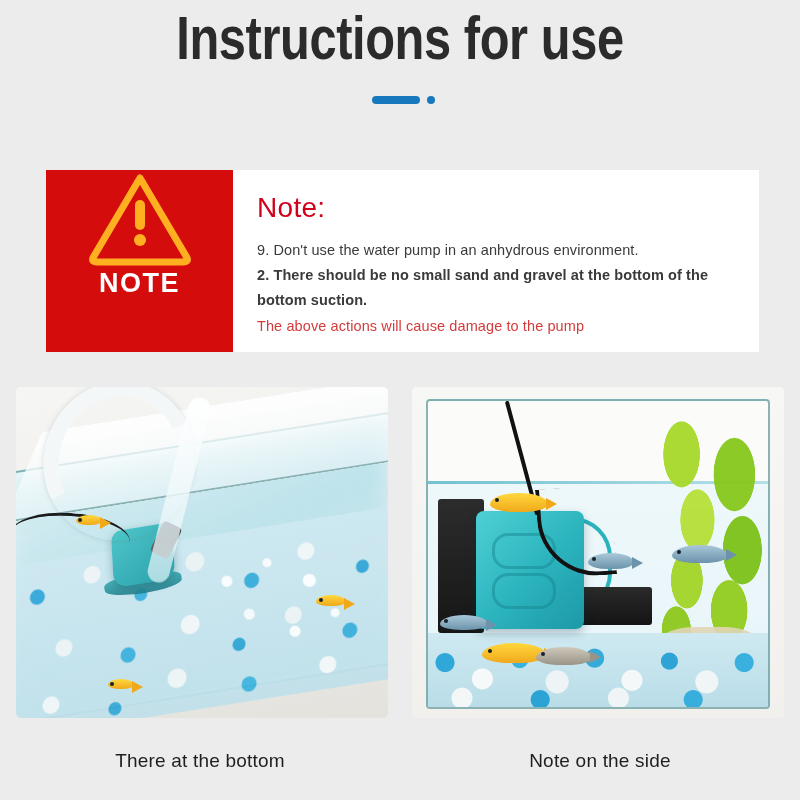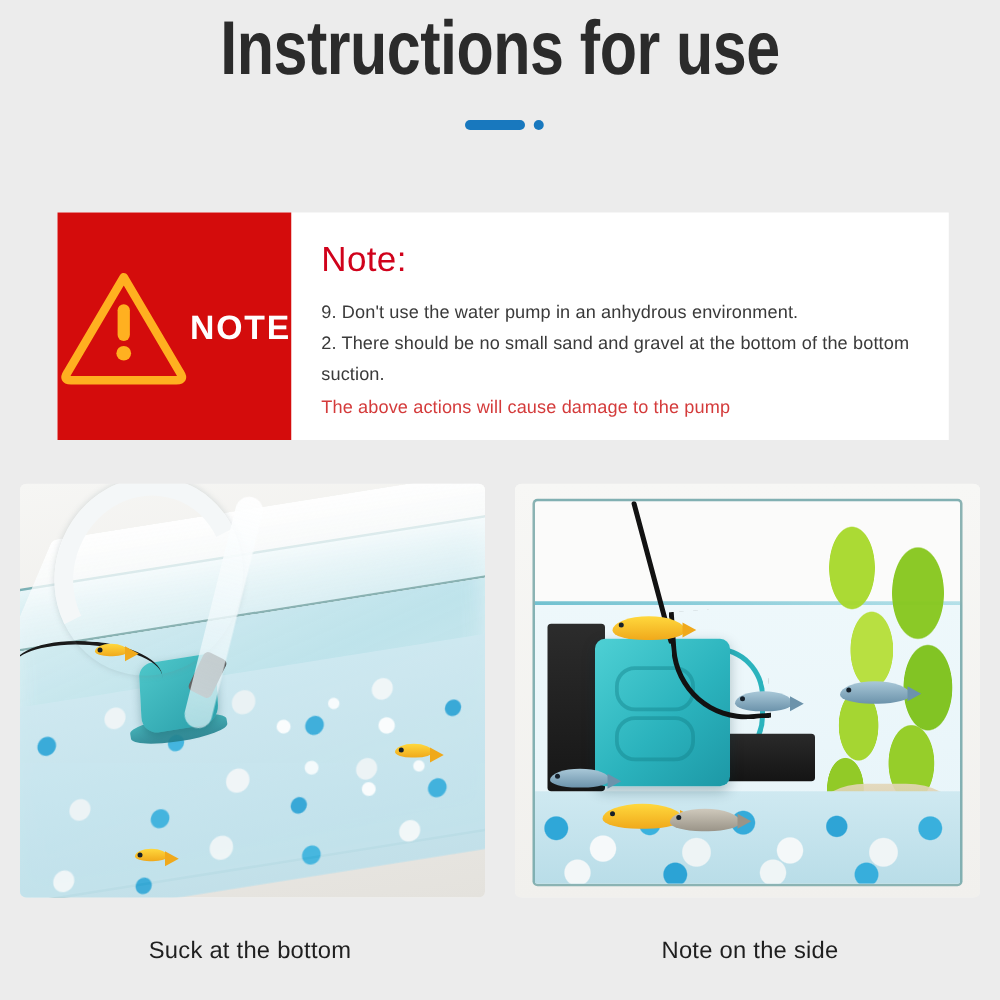--- a/index.html
+++ b/index.html
@@ -32,40 +32,40 @@
   }
 
   
   .note-card {
     position:absolute; left:46px; top:170px;
     width:713px; height:182px;
     background:#ffffff; display:flex;
   }
   .note-badge {
     width:187px; height:100%; background:#d40c0c;
-    display:flex; 
-    align-items:center; justify-content:center;
+    display:flex; flex-direction:column;
+    align-items:center; 
     flex:0 0 187px;
   }
   .warn-icon { width:108px; height:96px; display:block; }
   .note-badge-label {
     font-family:"Liberation Sans Narrow","Liberation Sans",sans-serif;
     color:#ffffff; font-size:27px; font-weight:bold;
     letter-spacing:1.5px; margin-top:2px;
   }
   .note-body { flex:1; padding:22px 14px 0 24px; }
   .note-heading {
     color:#d0021b; font-size:28px; font-weight:normal;
     letter-spacing:0.3px; margin-bottom:14px;
   }
   .note-line {
     color:#3a3a3a; font-size:14.5px; line-height:25px;
     letter-spacing:0.1px; white-space:nowrap;
   }
-  .note-line.wrap { white-space:normal; }
+  .note-line.wrap { white-space:normal;font-weight:bold; }
   .note-warning {
     color:#d43b3b; font-size:14.5px; line-height:25px;
     letter-spacing:0.1px; margin-top:1px;
   }
 
   
   .photo-row {
     position:absolute; left:0; top:387px;
     width:800px; height:331px;
     display:flex; justify-content:space-between; padding:0 16px;
@@ -377,15 +377,15 @@
         <div class="fish-body"></div>
         <div class="fish-tail"></div>
         <div class="fish-eye"></div>
       </div>
     </div>
   </div>
 
 </div>
 
 <div class="caption-row">
-  <div class="caption">Suck at the bottom</div>
+  <div class="caption">There at the bottom</div>
   <div class="caption">Note on the side</div>
 </div>
 
 </body></html>

